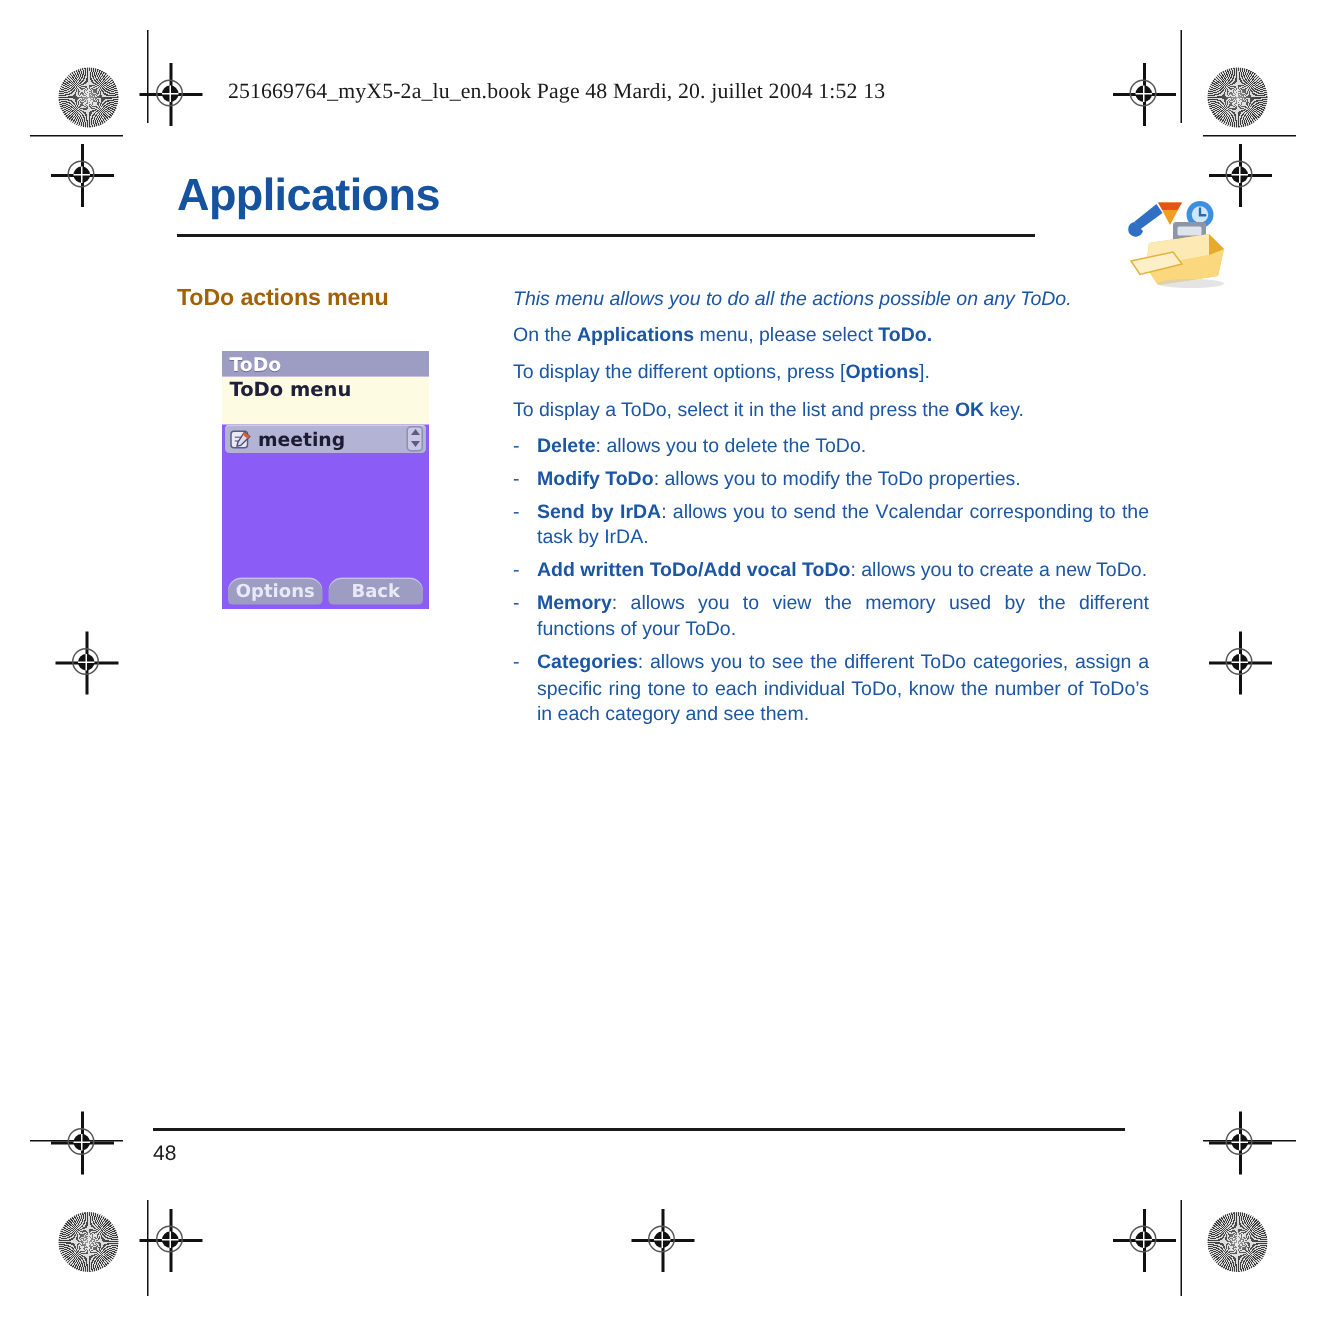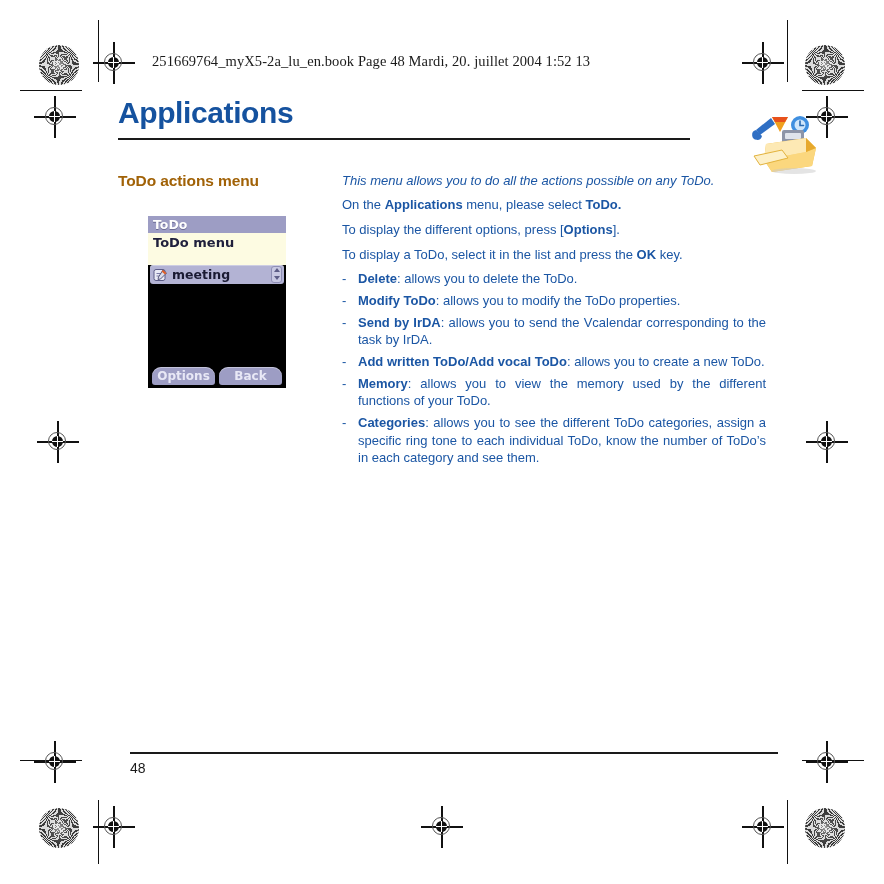--- a/index.html
+++ b/index.html
@@ -95,21 +95,21 @@
     font-size: 14.5px;
     color: #1a1a1a;
     white-space: nowrap;
     letter-spacing: 0.1px;
   }
 
   
   .content {
     position: absolute;
     left: 118px;
-    top: 98px;
+    top: 116px;
     width: 648px;
   }
   .page-title {
     font-size: 30px;
     font-weight: bold;
     color: #15529f;
     letter-spacing: -0.4px;
     line-height: 1;
     margin: 0 0 10px 0;
   }
@@ -147,21 +147,21 @@
     margin-left: 224px;
     width: 424px;
   }
 
   
   .phone-shot {
     margin-top: 26px;
     margin-left: 30px;
     width: 138px;
     height: 172px;
-    background: #000000;
+    background: #8b5cf6;
     position: relative;
     font-family: "DejaVu Sans", sans-serif;
     overflow: hidden;
   }
   .ps-titlebar {
     height: 17px;
     background: #9d9dc4;
     color: #ffffff;
     font-size: 12.5px;
     font-weight: bold;
@@ -275,21 +275,21 @@
   }
   .opt-list li .dash {
     position: absolute;
     left: 0;
     top: 0;
   }
 
   
   .footer {
     position: absolute;
-    left: 130px;
+    left: 102px;
     top: 752px;
     width: 648px;
   }
   .footer-rule {
     width: 648px;
     height: 1.6px;
     background: #1a1a1a;
   }
   .folio {
     margin-top: 6px;

